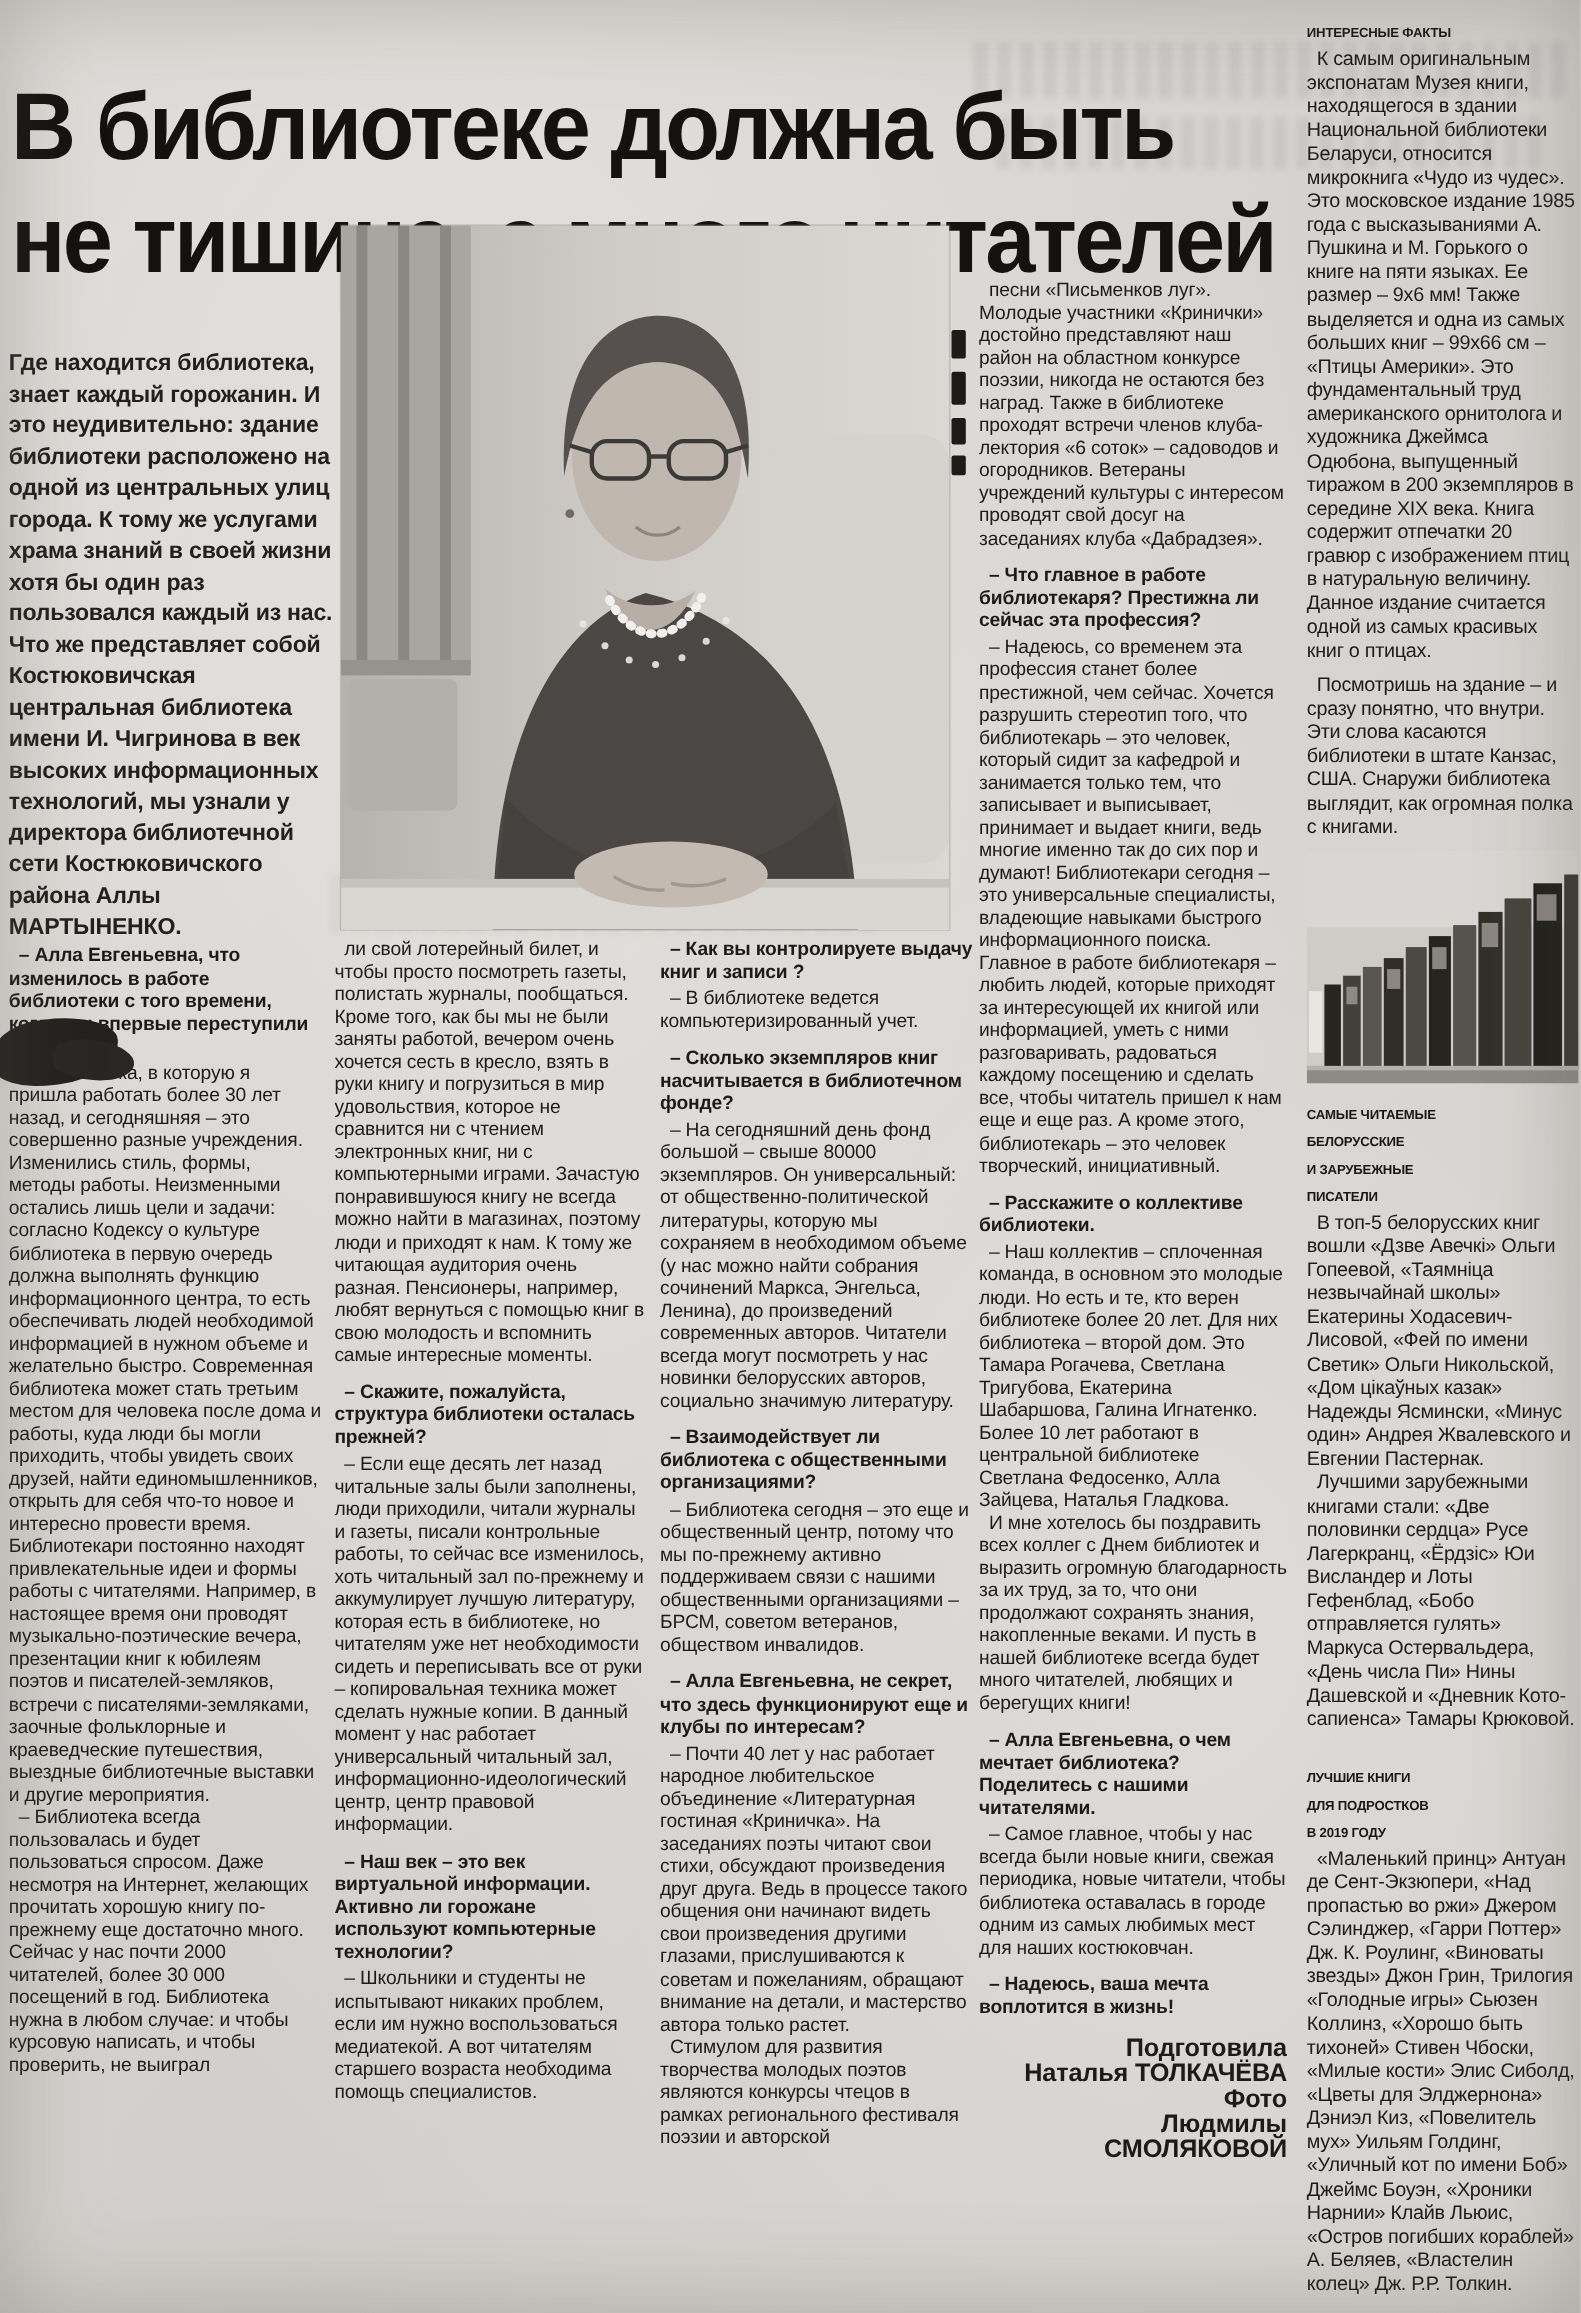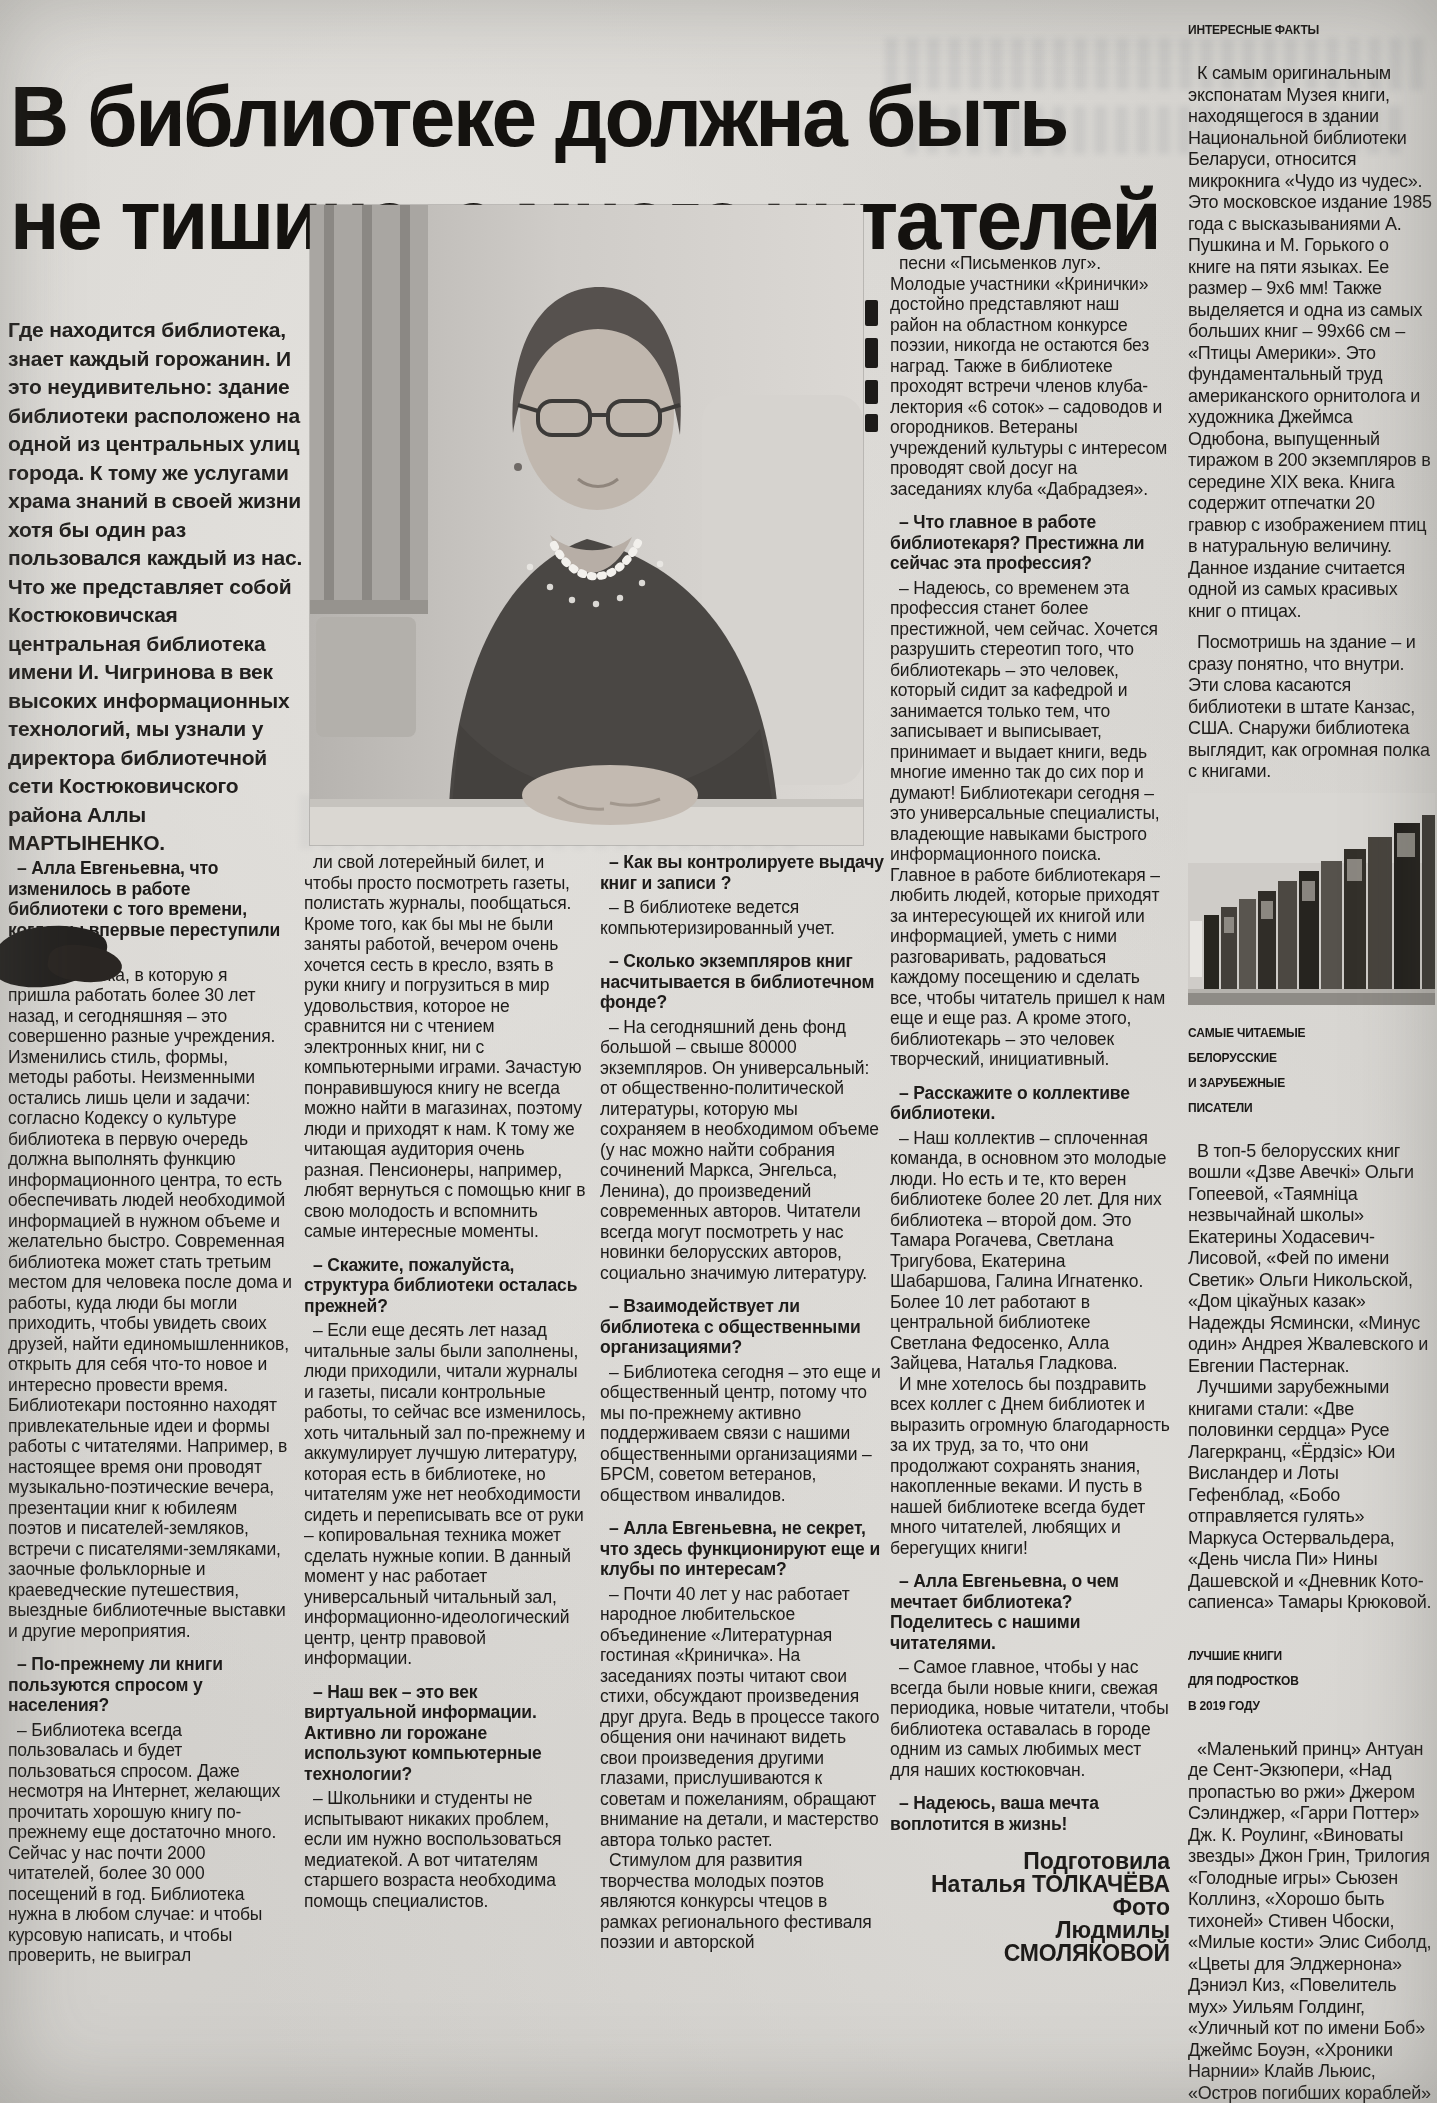--- a/index.html
+++ b/index.html
@@ -56,21 +56,21 @@
     position:absolute;left:1188px;top:18px;width:247px;
   }
   .side-title{
     font-weight:700;font-size:12px;line-height:25px;
     letter-spacing:-0.2px;white-space:pre-line;color:#191715;margin:0;
   }
   .side-p{
     font-size:18px;line-height:21.5px;letter-spacing:-0.25px;
     margin:0;text-indent:9px;
   }
-  .side-p.first{margin-top:20px;}
+  .side-p.first{}
   .side-p.next{margin-top:10px;}
   .building{width:247px;height:212px;margin:10px 0 16px;}
   .building svg{display:block;width:100%;height:100%;}
   .section-writers{margin-top:14px;}
   .section-teens{margin-top:30px;}
   .ghostbar{
     position:absolute;opacity:.09;filter:blur(3px);pointer-events:none;
     background:repeating-linear-gradient(90deg,#4a5360 0 13px,transparent 13px 21px);
   }
   .ghostbar.v{background:repeating-linear-gradient(0deg,#4a5360 0 12px,transparent 12px 20px);opacity:.06;}
@@ -158,21 +158,20 @@
   </div>
 
   <div class="edge-mark m1"></div>
   <div class="edge-mark m2"></div>
   <div class="edge-mark m3"></div>
   <div class="edge-mark m4"></div>
 
   <div class="col col1">
     <p class="q">– Алла Евгеньевна, что изменилось в работе библиотеки с того времени, когда вы впервые переступили порог?</p>
     <p class="a">– Библиотека, в которую я пришла работать более 30 лет назад, и сегодняшняя – это совершенно разные учреждения. Изменились стиль, формы, методы работы. Неизменными остались лишь цели и задачи: согласно Кодексу о культуре библиотека в первую очередь должна выполнять функцию информационного центра, то есть обеспечивать людей необходимой информацией в нужном объеме и желательно быстро. Современная библиотека может стать третьим местом для человека после дома и работы, куда люди бы могли приходить, чтобы увидеть своих друзей, найти единомышленников, открыть для себя что-то новое и интересно провести время. Библиотекари постоянно находят привлекательные идеи и формы работы с читателями. Например, в настоящее время они проводят музыкально-поэтические вечера, презентации книг к юбилеям поэтов и писателей-земляков, встречи с писателями-земляками, заочные фольклорные и краеведческие путешествия, выездные библиотечные выставки и другие мероприятия.</p>
-    <p class="q">– По-прежнему ли книги пользуются спросом у населения?</p>
     <p class="a">– Библиотека всегда пользовалась и будет пользоваться спросом. Даже несмотря на Интернет, желающих прочитать хорошую книгу по-прежнему еще достаточно много. Сейчас у нас почти 2000 читателей, более 30 000 посещений в год. Библиотека нужна в любом случае: и чтобы курсовую написать, и чтобы проверить, не выиграл</p>
   </div>
 
   <div class="col col2">
     <p class="a">ли свой лотерейный билет, и чтобы просто посмотреть газеты, полистать журналы, пообщаться. Кроме того, как бы мы не были заняты работой, вечером очень хочется сесть в кресло, взять в руки книгу и погрузиться в мир удовольствия, которое не сравнится ни с чтением электронных книг, ни с компьютерными играми. Зачастую понравившуюся книгу не всегда можно найти в магазинах, поэтому люди и приходят к нам. К тому же читающая аудитория очень разная. Пенсионеры, например, любят вернуться с помощью книг в свою молодость и вспомнить самые интересные моменты.</p>
     <p class="q">– Скажите, пожалуйста, структура библиотеки осталась прежней?</p>
     <p class="a">– Если еще десять лет назад читальные залы были заполнены, люди приходили, читали журналы и газеты, писали контрольные работы, то сейчас все изменилось, хоть читальный зал по-прежнему и аккумулирует лучшую литературу, которая есть в библиотеке, но читателям уже нет необходимости сидеть и переписывать все от руки – копировальная техника может сделать нужные копии. В данный момент у нас работает универсальный читальный зал, информационно-идеологический центр, центр правовой информации.</p>
     <p class="q">– Наш век – это век виртуальной информации. Активно ли горожане используют компьютерные технологии?</p>
     <p class="a">– Школьники и студенты не испытывают никаких проблем, если им нужно воспользоваться медиатекой. А вот читателям старшего возраста необходима помощь специалистов.</p>
   </div>

